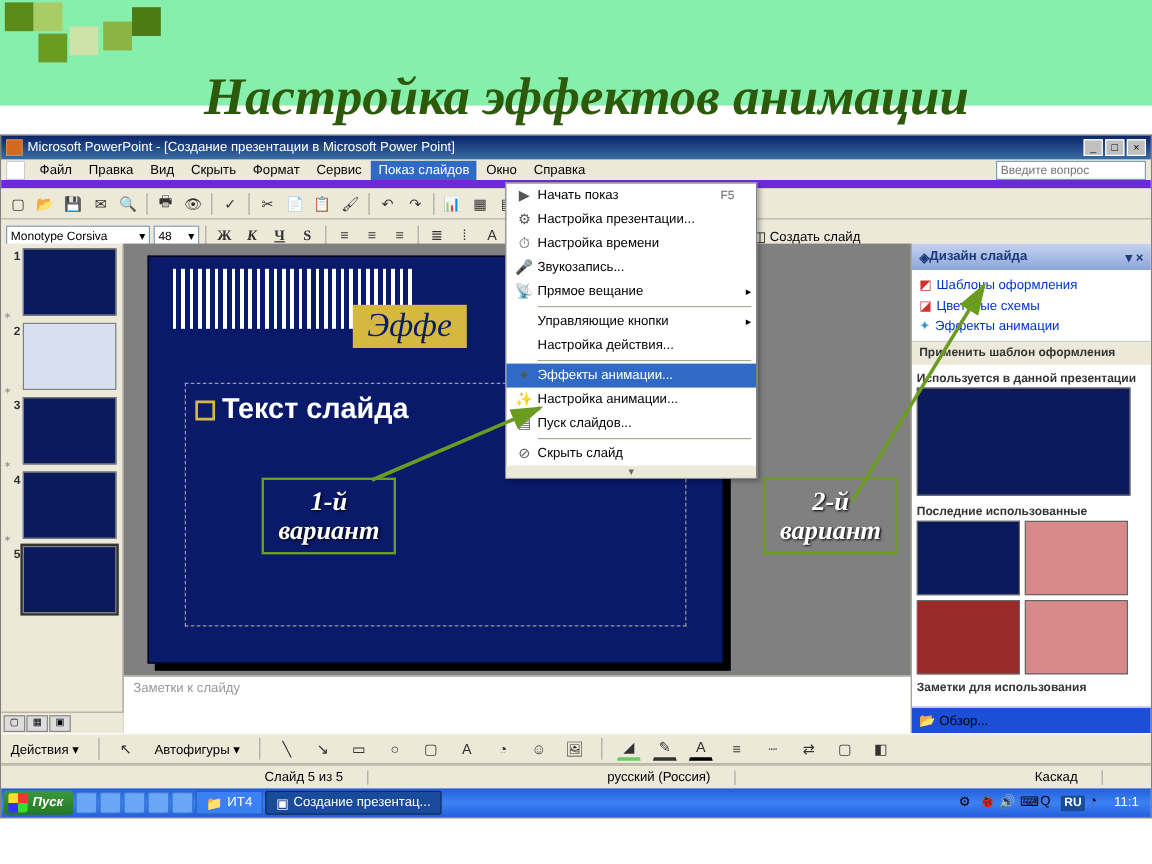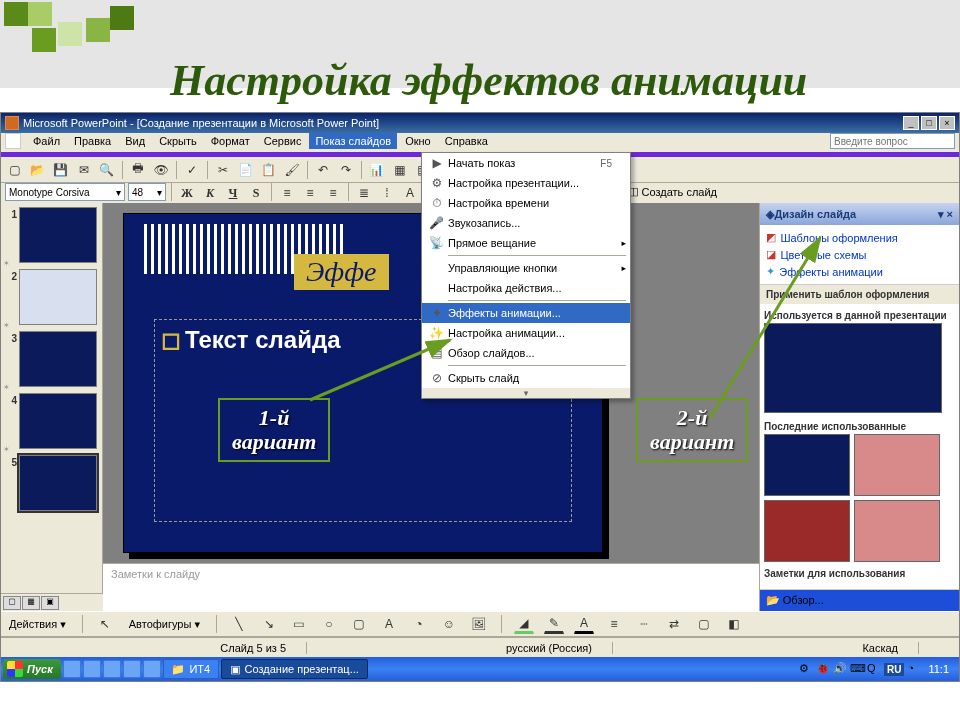--- a/index.html
+++ b/index.html
@@ -1,48 +1,48 @@
 <!DOCTYPE html>
 <html><head>
 <meta charset="utf-8">
 <style>
   * { box-sizing: border-box; margin: 0; padding: 0; }
   body { width: 960px; height: 720px; font-family: Tahoma, Arial, sans-serif; font-size: 11px; background: #fff; position: relative; overflow: hidden; }
 
   
-  .deco-row { position: absolute; top: 0; left: 0; right: 0; height: 88px; background: #e5e5e5; }
+  .deco-row { position: absolute; top: 0; left: 0; right: 0; height: 88px; background: #86efac; }
   .sq { position: absolute; width: 24px; height: 24px; }
   .sq.a { left: 4px; top: 2px; background: #5a8a1a; }
   .sq.b { left: 28px; top: 2px; background: #a8cc66; }
   .sq.c { left: 32px; top: 28px; background: #6b9c22; }
   .sq.d { left: 58px; top: 22px; background: #cde3a7; }
   .sq.e { left: 86px; top: 18px; background: #8ab544; }
   .sq.f { left: 110px; top: 6px; background: #4e7a14; }
   .page-title { position: absolute; left: 170px; top: 55px; font-family: "Monotype Corsiva","Brush Script MT",cursive; font-style: italic; font-size: 44px; font-weight: bold; color: #2d5a0a; }
 
   
   .app { position: absolute; left: 0; top: 112px; width: 960px; height: 570px; background: #ece9d8; border: 1px solid #808080; }
   .titlebar { height: 20px; background: linear-gradient(#0a246a,#3a6ea5); color: #fff; display: flex; align-items: center; padding: 0 4px; font-size: 11px; }
   .titlebar .ico { width: 14px; height: 14px; background: #d2691e; margin-right: 4px; border: 1px solid #fff3; }
   .titlebar .spacer { flex: 1; }
   .winbtns { display: flex; gap: 2px; }
   .winbtn { width: 16px; height: 14px; background: #c0c0c0; border: 1px solid #fff; font-size: 9px; text-align: center; line-height: 12px; color: #000; }
 
-  .menubar { height: 24px; background: #ece9d8; display: flex; align-items: flex-start; padding: 0 4px; gap: 2px; border-bottom: 5px solid #6d28d9; }
+  .menubar { height: 24px; background: #ece9d8; display: flex; align-items: flex-end; padding: 0 4px; gap: 2px; border-bottom: 7px solid #6d28d9; }
   .menubar .ico { width: 16px; height: 16px; background: #fff; border: 1px solid #ccc; margin-right: 4px; }
   .menu-item { padding: 2px 6px; cursor: default; }
   .menu-item.open { background: #316ac5; color: #fff; }
   .help-input { margin-left: auto; width: 125px; height: 16px; border: 1px solid #7f9db9; font-size: 10px; padding: 0 3px; color: #999; background: #fff; }
 
   .toolbar { height: 26px; background: #ece9d8; border-bottom: 1px solid #aca899; display: flex; align-items: center; padding: 0 4px; gap: 3px; }
   .tbtn { width: 20px; height: 20px; border: 1px solid transparent; display: flex; align-items: center; justify-content: center; font-size: 12px; color: #333; }
   .tsep { width: 1px; height: 18px; background: #aca899; margin: 0 2px; }
   .zoom-box { width: 50px; height: 18px; border: 1px solid #7f9db9; background: #fff; font-size: 10px; padding: 0 3px; display: flex; align-items: center; }
 
-  .toolbar2 { height: 24px; background: #ece9d8; border-bottom: 1px solid #aca899; display: flex; align-items: flex-start; padding: 0 4px; gap: 3px; }
+  .toolbar2 { height: 24px; background: #ece9d8; border-bottom: 1px solid #aca899; display: flex; align-items: flex-end; padding: 0 4px; gap: 3px; }
   .font-combo { width: 120px; height: 18px; border: 1px solid #7f9db9; background: #fff; font-size: 10px; padding: 0 3px; display: flex; align-items: center; }
   .size-combo { width: 38px; height: 18px; border: 1px solid #7f9db9; background: #fff; font-size: 10px; padding: 0 3px; display: flex; align-items: center; }
   .fmtbtn { width: 20px; height: 20px; font-weight: bold; text-align: center; line-height: 20px; font-family: "Times New Roman"; }
   .link-btn { padding: 2px 6px; display: flex; align-items: center; gap: 3px; }
 
   .workarea { position: absolute; top: 90px; left: 0; right: 0; bottom: 70px; display: flex; }
 
   
   .thumbs { width: 102px; background: #ece9d8; border-right: 1px solid #aca899; padding: 4px; overflow: hidden; }
   .thumb-row { display: flex; align-items: flex-start; margin-bottom: 6px; }
@@ -412,21 +412,21 @@
   <div class="dd-item hi">
       <span class="ico-col">✦</span>
       <span class="lbl">Эффекты анимации...</span>
     </div>
   <div class="dd-item">
       <span class="ico-col">✨</span>
       <span class="lbl">Настройка анимации...</span>
     </div>
   <div class="dd-item">
       <span class="ico-col">▤</span>
-      <span class="lbl">Обзор слайдов...</span>
+      <span class="lbl">Пуск слайдов...</span>
     </div>
   <div class="dd-sep"></div>
   <div class="dd-item">
       <span class="ico-col">⊘</span>
       <span class="lbl">Скрыть слайд</span>
     </div>
   <div class="dd-chev">▾</div>
 </div>
 
 <svg class="arrow-svg" style="left:300px; top:330px;" width="200" height="80">

